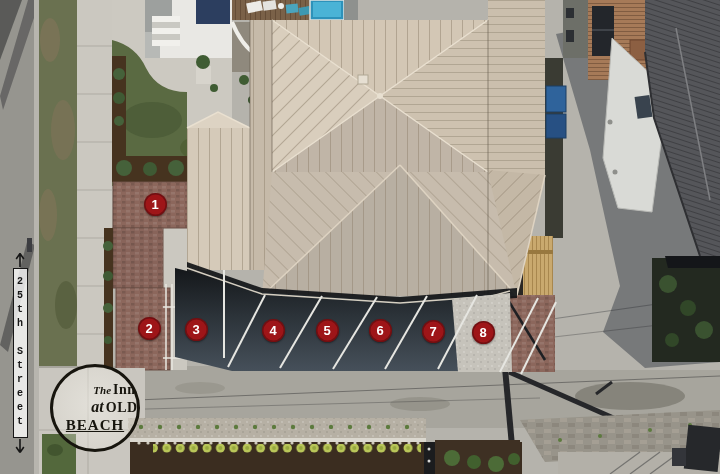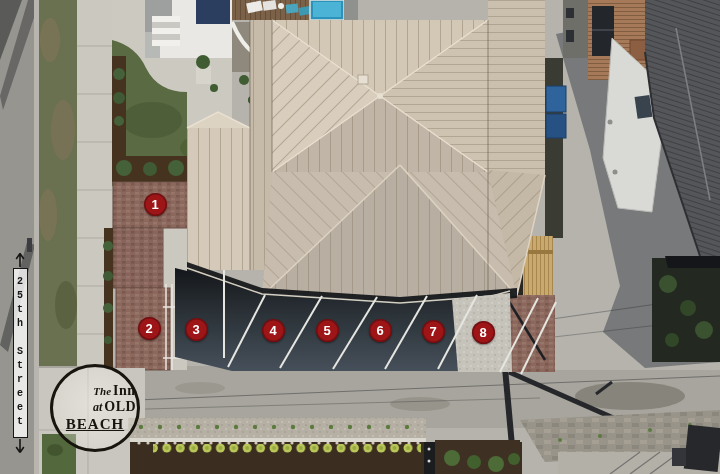--- a/index.html
+++ b/index.html
@@ -37,21 +37,21 @@
   
   .logo{
     position:absolute;left:50px;top:364px;width:84px;height:82px;
     border-radius:50%;border:3px solid var(--logo-ink,#17150e);
     background:radial-gradient(circle at 50% 45%, rgba(252,250,243,.50) 0%, rgba(246,243,234,.30) 75%, rgba(240,236,226,.15) 100%);
     display:flex;flex-direction:column;align-items:center;justify-content:center;
     color:var(--logo-ink,#17150e);
   }
   .logo .row{display:flex;align-items:baseline;line-height:.95;}
   .logo .script{font:italic 700 11px "Liberation Serif",serif;margin-right:2px;margin-left:39px;}
-  .logo .script.small{font-size:12px;}
+  .logo .script.small{font-size:16px;}
   .logo .caps{font:700 14px "Liberation Serif",serif;letter-spacing:.5px;text-align:center;}
   .logo .beach{font:700 15px "Liberation Serif",serif;letter-spacing:1px;margin-top:1px;text-decoration:underline;}
 </style>
 </head>
 <body>
 
 <div class="stage">
 
 <svg class="scene" width="720" height="474" viewBox="0 0 720 474">
   <defs>

